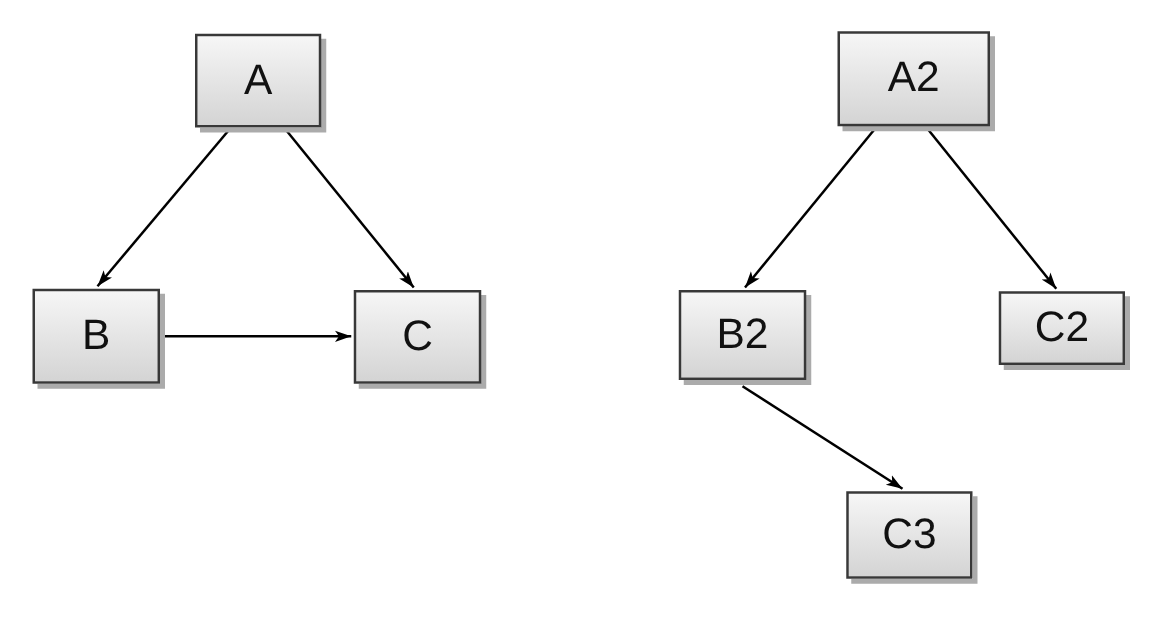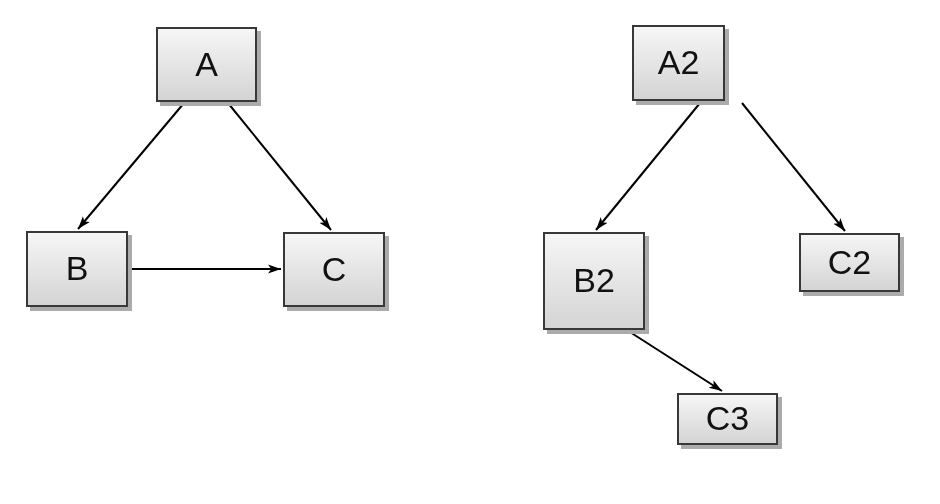--- a/index.html
+++ b/index.html
@@ -53,26 +53,26 @@
   <div>
       <div class="node" style="left: 156px; top: 27px; width: 101px; height: 75px; background: linear-gradient(rgb(246, 246, 246), rgb(212, 212, 212)); border-color: rgb(56, 56, 56); box-shadow: rgb(171, 171, 171) 4px 4px 0px; color: rgb(17, 17, 17);">
         <span>A</span>
       </div>
       <div class="node" style="left: 26px; top: 231px; width: 102px; height: 76px; background: linear-gradient(rgb(246, 246, 246), rgb(212, 212, 212)); border-color: rgb(56, 56, 56); box-shadow: rgb(171, 171, 171) 4px 4px 0px; color: rgb(17, 17, 17);">
         <span>B</span>
       </div>
       <div class="node" style="left: 283px; top: 232px; width: 102px; height: 75px; background: linear-gradient(rgb(246, 246, 246), rgb(212, 212, 212)); border-color: rgb(56, 56, 56); box-shadow: rgb(171, 171, 171) 4px 4px 0px; color: rgb(17, 17, 17);">
         <span>C</span>
       </div>
-      <div class="node" style="left: 632px; top: 25px; width: 93px; height: 76px; background: linear-gradient(rgb(246, 246, 246), rgb(212, 212, 212)); border-color: rgb(56, 56, 56); box-shadow: rgb(171, 171, 171) 4px 4px 0px; color: rgb(17, 17, 17); align-items: center;">
+      <div class="node" style="left: 670px; top: 25px; width: 122px; height: 76px; background: linear-gradient(rgb(246, 246, 246), rgb(212, 212, 212)); border-color: rgb(56, 56, 56); box-shadow: rgb(171, 171, 171) 4px 4px 0px; color: rgb(17, 17, 17); align-items: center;">
         <span>A2</span>
       </div>
-      <div class="node" style="left: 543px; top: 232px; width: 102px; height: 98px; background: linear-gradient(rgb(246, 246, 246), rgb(212, 212, 212)); border-color: rgb(56, 56, 56); box-shadow: rgb(171, 171, 171) 4px 4px 0px; color: rgb(17, 17, 17); justify-content: center;">
+      <div class="node" style="left: 543px; top: 232px; width: 102px; height: 72px; background: linear-gradient(rgb(246, 246, 246), rgb(212, 212, 212)); border-color: rgb(56, 56, 56); box-shadow: rgb(171, 171, 171) 4px 4px 0px; color: rgb(17, 17, 17); justify-content: center;">
         <span>B2</span>
       </div>
       <div class="node" style="left: 799px; top: 233px; width: 101px; height: 59px; background: linear-gradient(rgb(246, 246, 246), rgb(212, 212, 212)); border-color: rgb(56, 56, 56); box-shadow: rgb(171, 171, 171) 4px 4px 0px; color: rgb(17, 17, 17);">
         <span>C2</span>
       </div>
-      <div class="node" style="left: 677px; top: 393px; width: 101px; height: 52px; background: linear-gradient(rgb(246, 246, 246), rgb(212, 212, 212)); border-color: rgb(56, 56, 56); box-shadow: rgb(171, 171, 171) 4px 4px 0px; color: rgb(17, 17, 17);">
+      <div class="node" style="left: 677px; top: 393px; width: 101px; height: 70px; background: linear-gradient(rgb(246, 246, 246), rgb(212, 212, 212)); border-color: rgb(56, 56, 56); box-shadow: rgb(171, 171, 171) 4px 4px 0px; color: rgb(17, 17, 17);">
         <span>C3</span>
       </div>
     </div>
 </div>
 
 </body></html>

